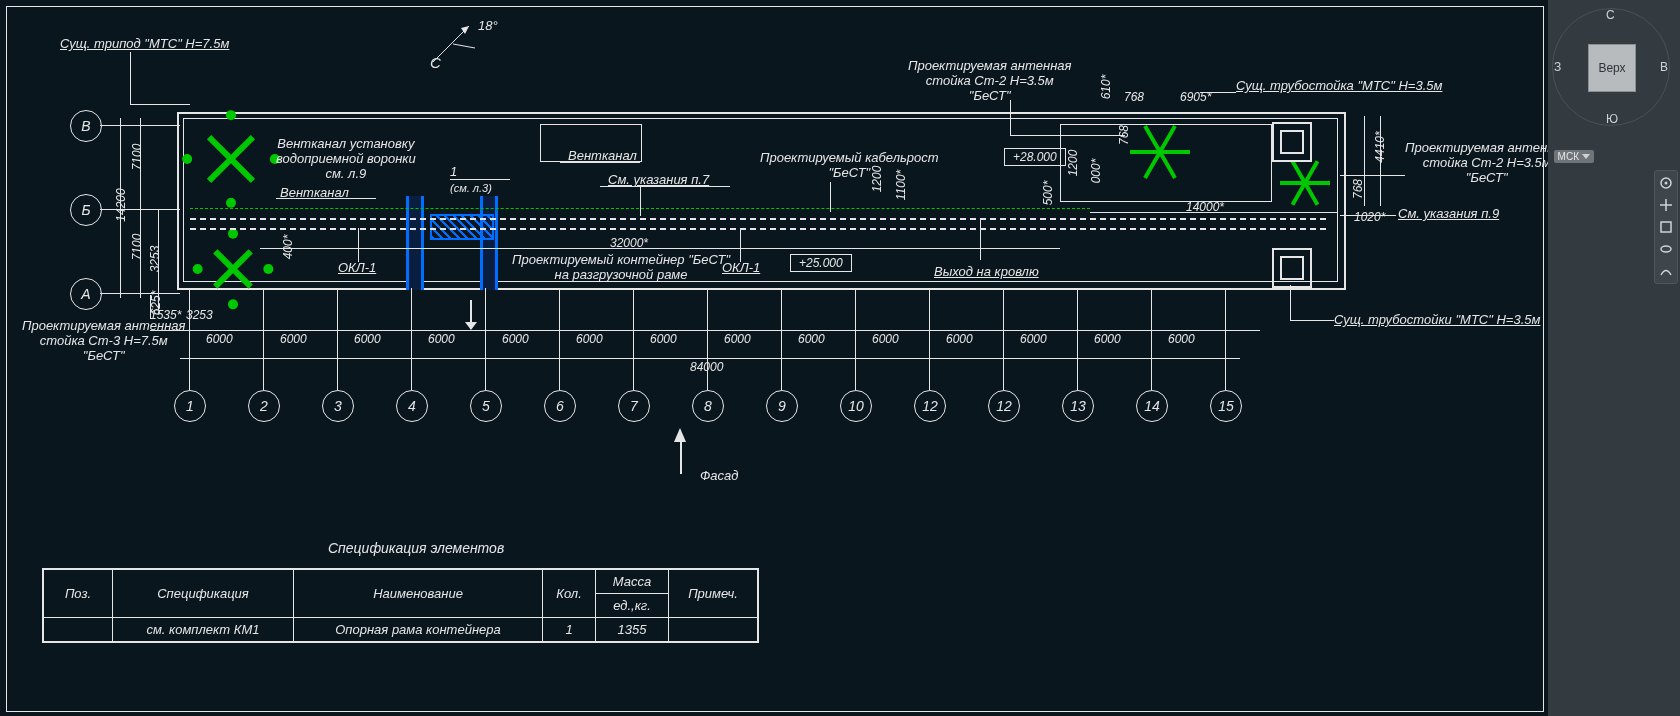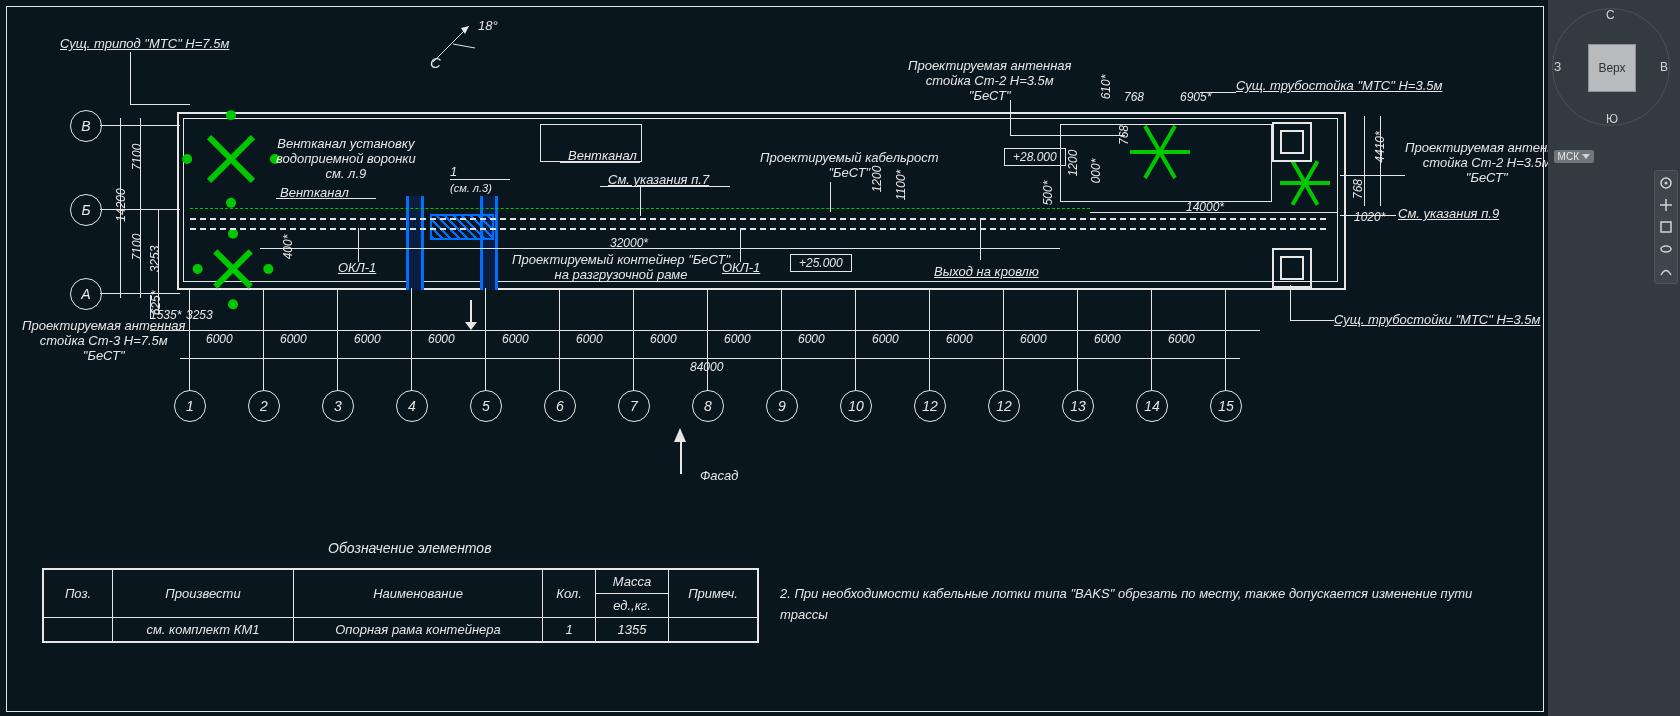--- a/index.html
+++ b/index.html
@@ -284,47 +284,46 @@
     <svg width="18" height="30">
         <line x1="9" y1="0" x2="9" y2="22" stroke="#e6e6e6" stroke-width="2"></line>
         <polygon points="3,22 15,22 9,30" fill="#e6e6e6"></polygon>
       </svg>
   </div>
 
   <div class="arrow-stem" style="left:680px;top:440px;height:34px"></div>
   <div class="arrow-up" style="left:674px;top:428px"></div>
   <div class="lbl" style="left:700px;top:468px">Фасад</div>
 
-  <div class="lbl" style="left:328px;top:540px;font-size:14px">Обозначение элементов</div>
+  <div class="lbl" style="left:328px;top:540px;font-size:14px">Спецификация элементов</div>
   <table class="table" style="left:42px;top:568px;border-collapse:collapse">
     <tbody>
         <tr>
       <th style="width:56px" rowspan="2">Поз.</th>
-      <th style="width:168px" rowspan="2">Произвести</th>
+      <th style="width:168px" rowspan="2">Спецификация</th>
       <th style="width:236px" rowspan="2">Наименование</th>
       <th style="width:40px" rowspan="2">Кол.</th>
       <th style="width:60px">Масса</th>
       <th style="width:76px" rowspan="2">Примеч.</th>
     </tr>
     <tr>
       <th>ед.,кг.</th>
     </tr>
     <tr>
       <td></td>
       <td>см. комплект КМ1</td>
       <td>Опорная рама контейнера</td>
       <td>1</td>
       <td>1355</td>
       <td></td>
     </tr>
   </tbody>
     </table>
 
   <div class="notes" style="left:780px;top:584px;width:720px">
-    <div>2. При необходимости кабельные лотки типа "BAKS" обрезать по месту, также допускается изменение пути трассы</div>
   </div>
 </div>
 
 <div class="rail">
   <div class="viewcube-wrap">
     <div class="vc-ring"></div>
     <div class="vc-face">Верх</div>
     <div class="vc-dir" style="left:54px;top:0">С</div>
     <div class="vc-dir" style="left:54px;bottom:0">Ю</div>
     <div class="vc-dir" style="left:2px;top:52px">З</div>

